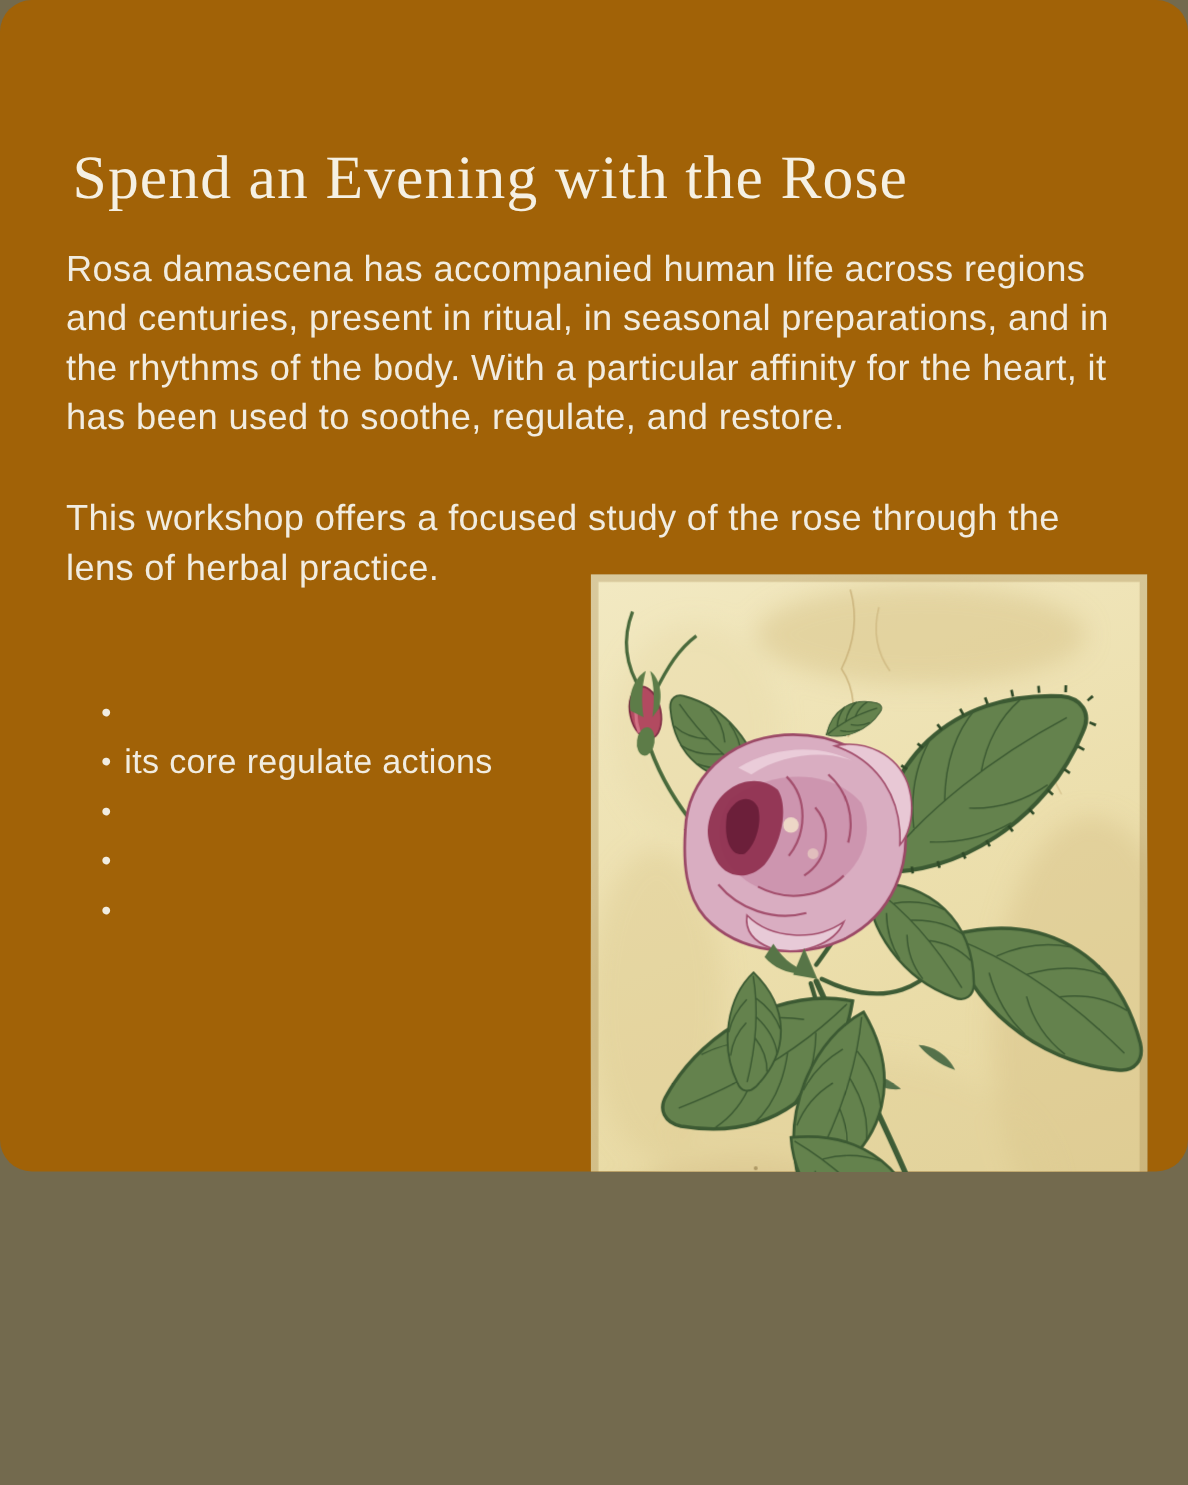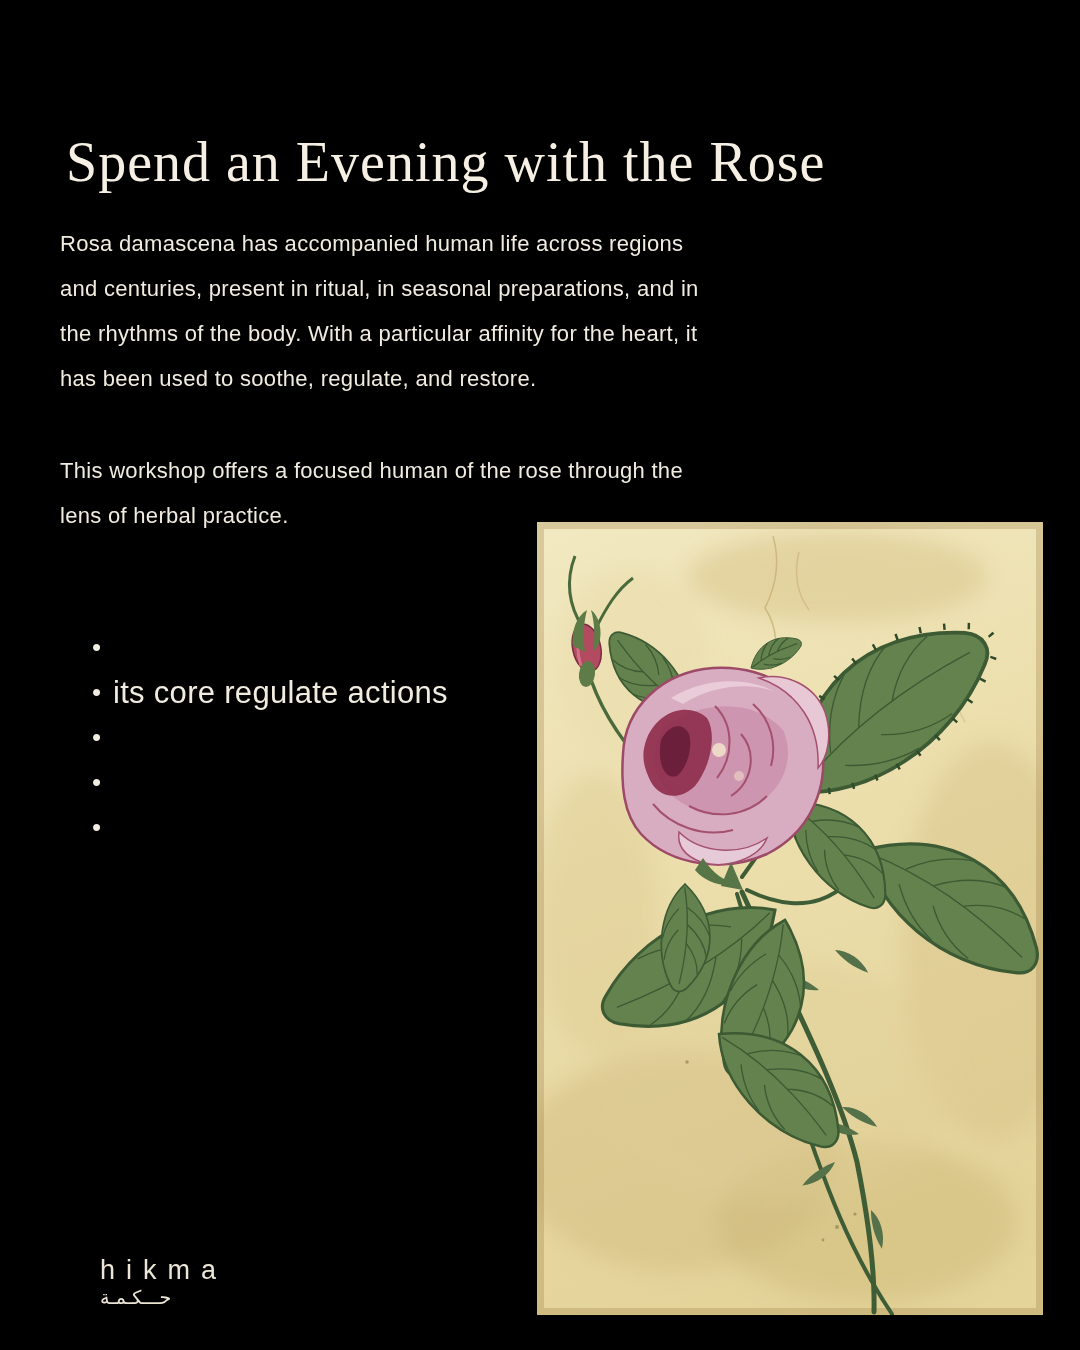--- a/index.html
+++ b/index.html
@@ -2,32 +2,32 @@
 <html><head>
 <meta charset="utf-8">
 <style>
   html, body { margin:0; padding:0; }
   body {
     width:1080px; height:1350px;
     background:#736a4e;
     font-family:"Liberation Sans", sans-serif;
   }
   .poster {
-    position:relative; width:1080px; height:1350px;
-    background:#000000; overflow:hidden;
+    position:relative; width:1080px; height:1065px;
+    background:#a16207; overflow:hidden;border-radius:29px;
   }
   .poster h1 {
     position:absolute; left:66px; top:130px; margin:0;
     font-family:"Liberation Serif", serif;
     font-weight:400; font-size:56px; letter-spacing:1px;
     color:#f5f0e3;
   }
   .body-text {
     position:absolute; margin:0;
-    color:#f1ece0; font-size:22px; line-height:45px;
+    color:#f1ece0; font-size:33px; line-height:45px;
     letter-spacing:0.3px; white-space:pre-line;
   }
   #intro    { left:60px; top:221px; width:960px; }
   #workshop { left:60px; top:448px; width:960px; }
   #explore-heading { left:60px; top:582px; }
   #explore-list {
     position:absolute; left:92px; top:625px; width:440px;
     margin:0; padding:0; list-style:none;
   }
   #explore-list li {
@@ -58,21 +58,21 @@
 
 <div class="poster">
 
   <h1>Spend an Evening with the Rose</h1>
 
   <p id="intro" class="body-text">Rosa damascena has accompanied human life across regions
 and centuries, present in ritual, in seasonal preparations, and in
 the rhythms of the body. With a particular affinity for the heart, it
 has been used to soothe, regulate, and restore.</p>
 
-  <p id="workshop" class="body-text">This workshop offers a focused human of the rose through the
+  <p id="workshop" class="body-text">This workshop offers a focused study of the rose through the
 lens of herbal practice.</p>
 
 
   <ul id="explore-list">
 
       <li>
         <span class="dot">•</span>
       </li>
 
       <li>

